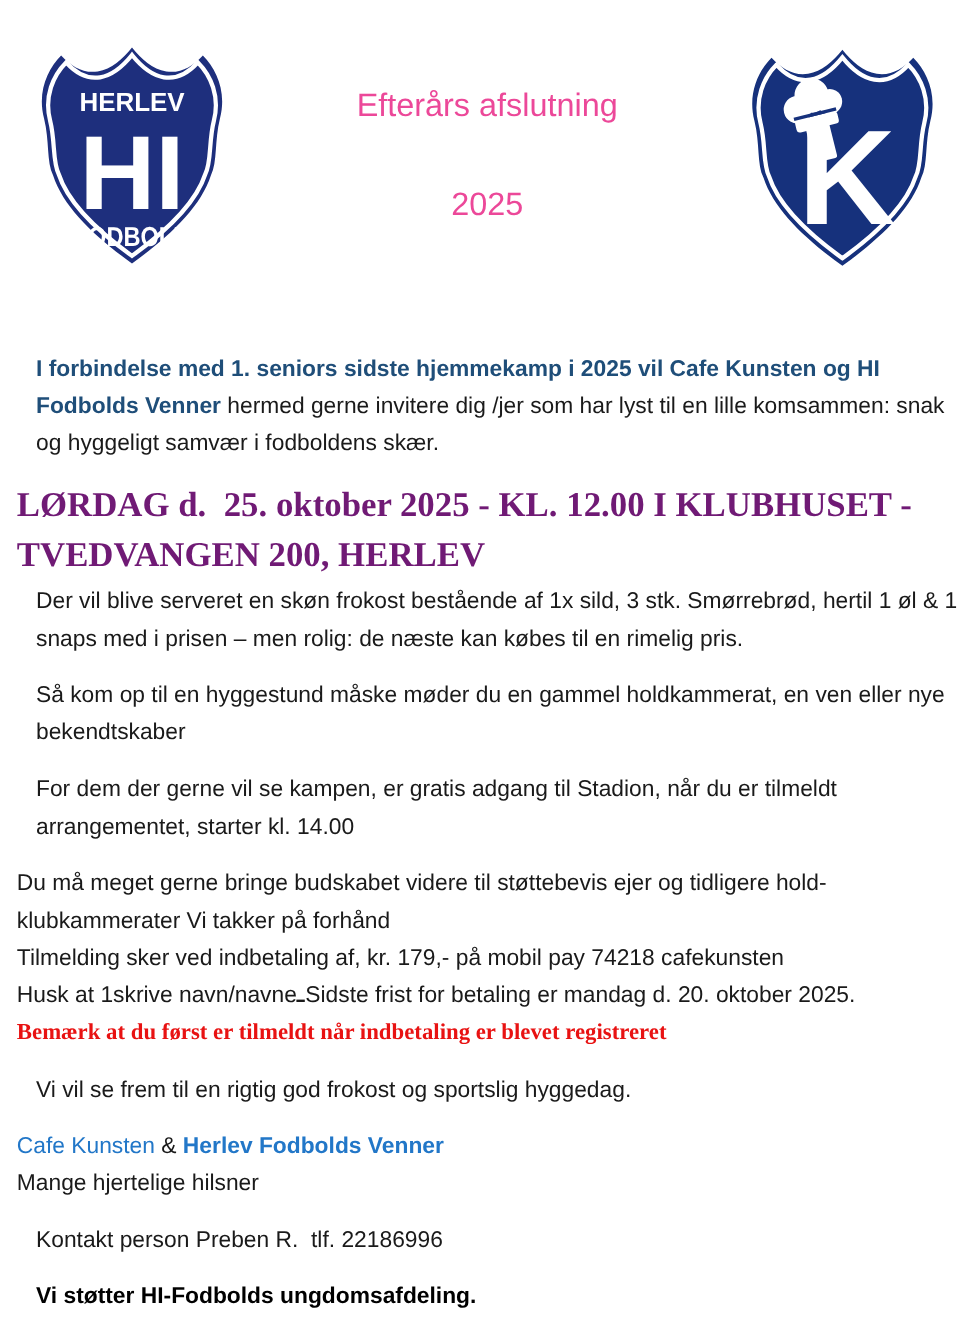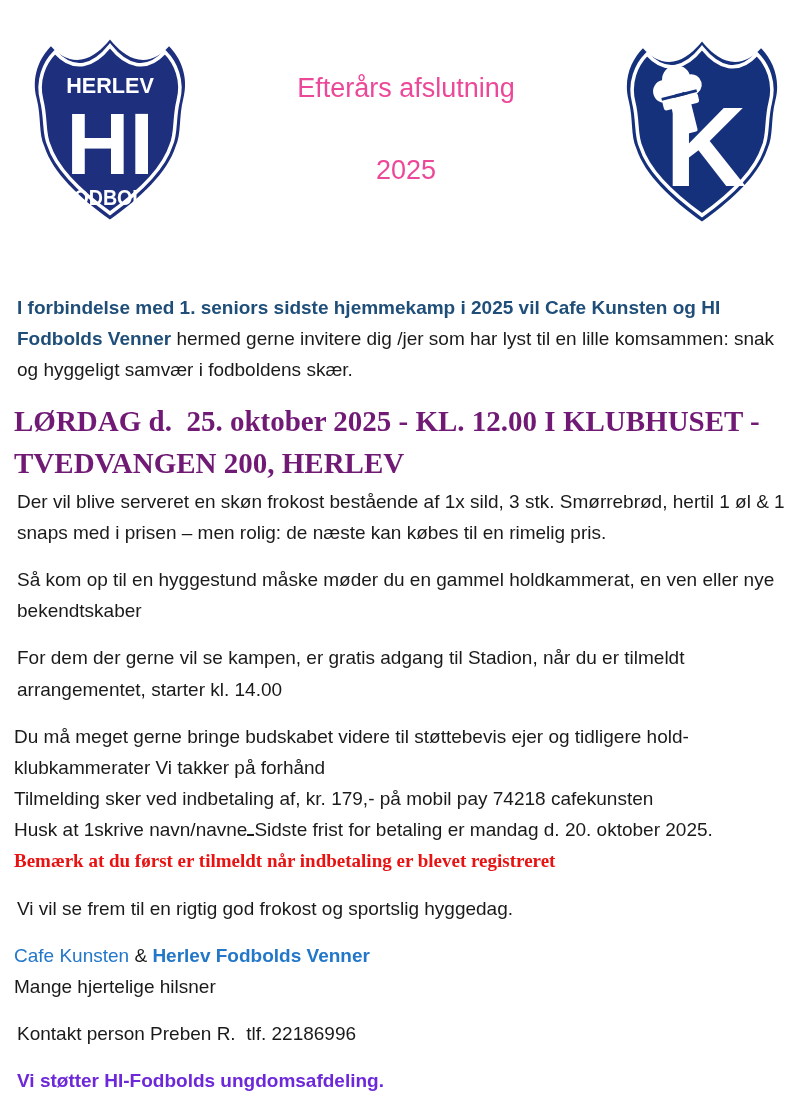--- a/index.html
+++ b/index.html
@@ -20,39 +20,39 @@
   .logo-box svg { display:block; }
   .title-block {
     flex:1 1 auto; text-align:center;
     color:#ec4899; font-size:27px; line-height:1.2;
     padding-top:42px;
   }
   .title-line-2 { margin-top:50px; }
 
   
   .bodytext { margin-top:54px; font-size:19px; line-height:1.64; }
-  .bodytext p { margin:0 0 16px 3px; white-space:pre-wrap; }
+  .bodytext p { margin:0 0 16px 16px; white-space:pre-wrap; }
   .intro-bold { color:#1f4e79; font-weight:bold; }
   .event-heading {
     font-family:"Liberation Serif", serif;
     font-weight:bold; color:#701a75;
     font-size:29px; line-height:1.42;
     margin:0 0 2px 0 !important;
   }
   .tight p { margin:0; }
   .block-gap { margin-bottom:16px; }
   .red-bold { color:#e81212; font-weight:bold;font-family:Liberation Serif, serif; }
   .blue { color:#2277c8; }
   .bold { font-weight:bold; }
   .amp { color:#1a1a1a; }
   .u-gap {
     display:inline-block; width:7px; height:15px;
     border-bottom:2px solid #1a1a1a; vertical-align:baseline;
   }
-  .footer-line { color:#6d28d9; font-weight:bold; }
+  .footer-line { color:#000000; font-weight:bold; }
 </style>
 </head>
 <body>
 
 <div class="page">
 
   <div class="header">
 
     <div class="logo-box">
       <svg width="192" height="200" viewBox="0 0 200 210">

